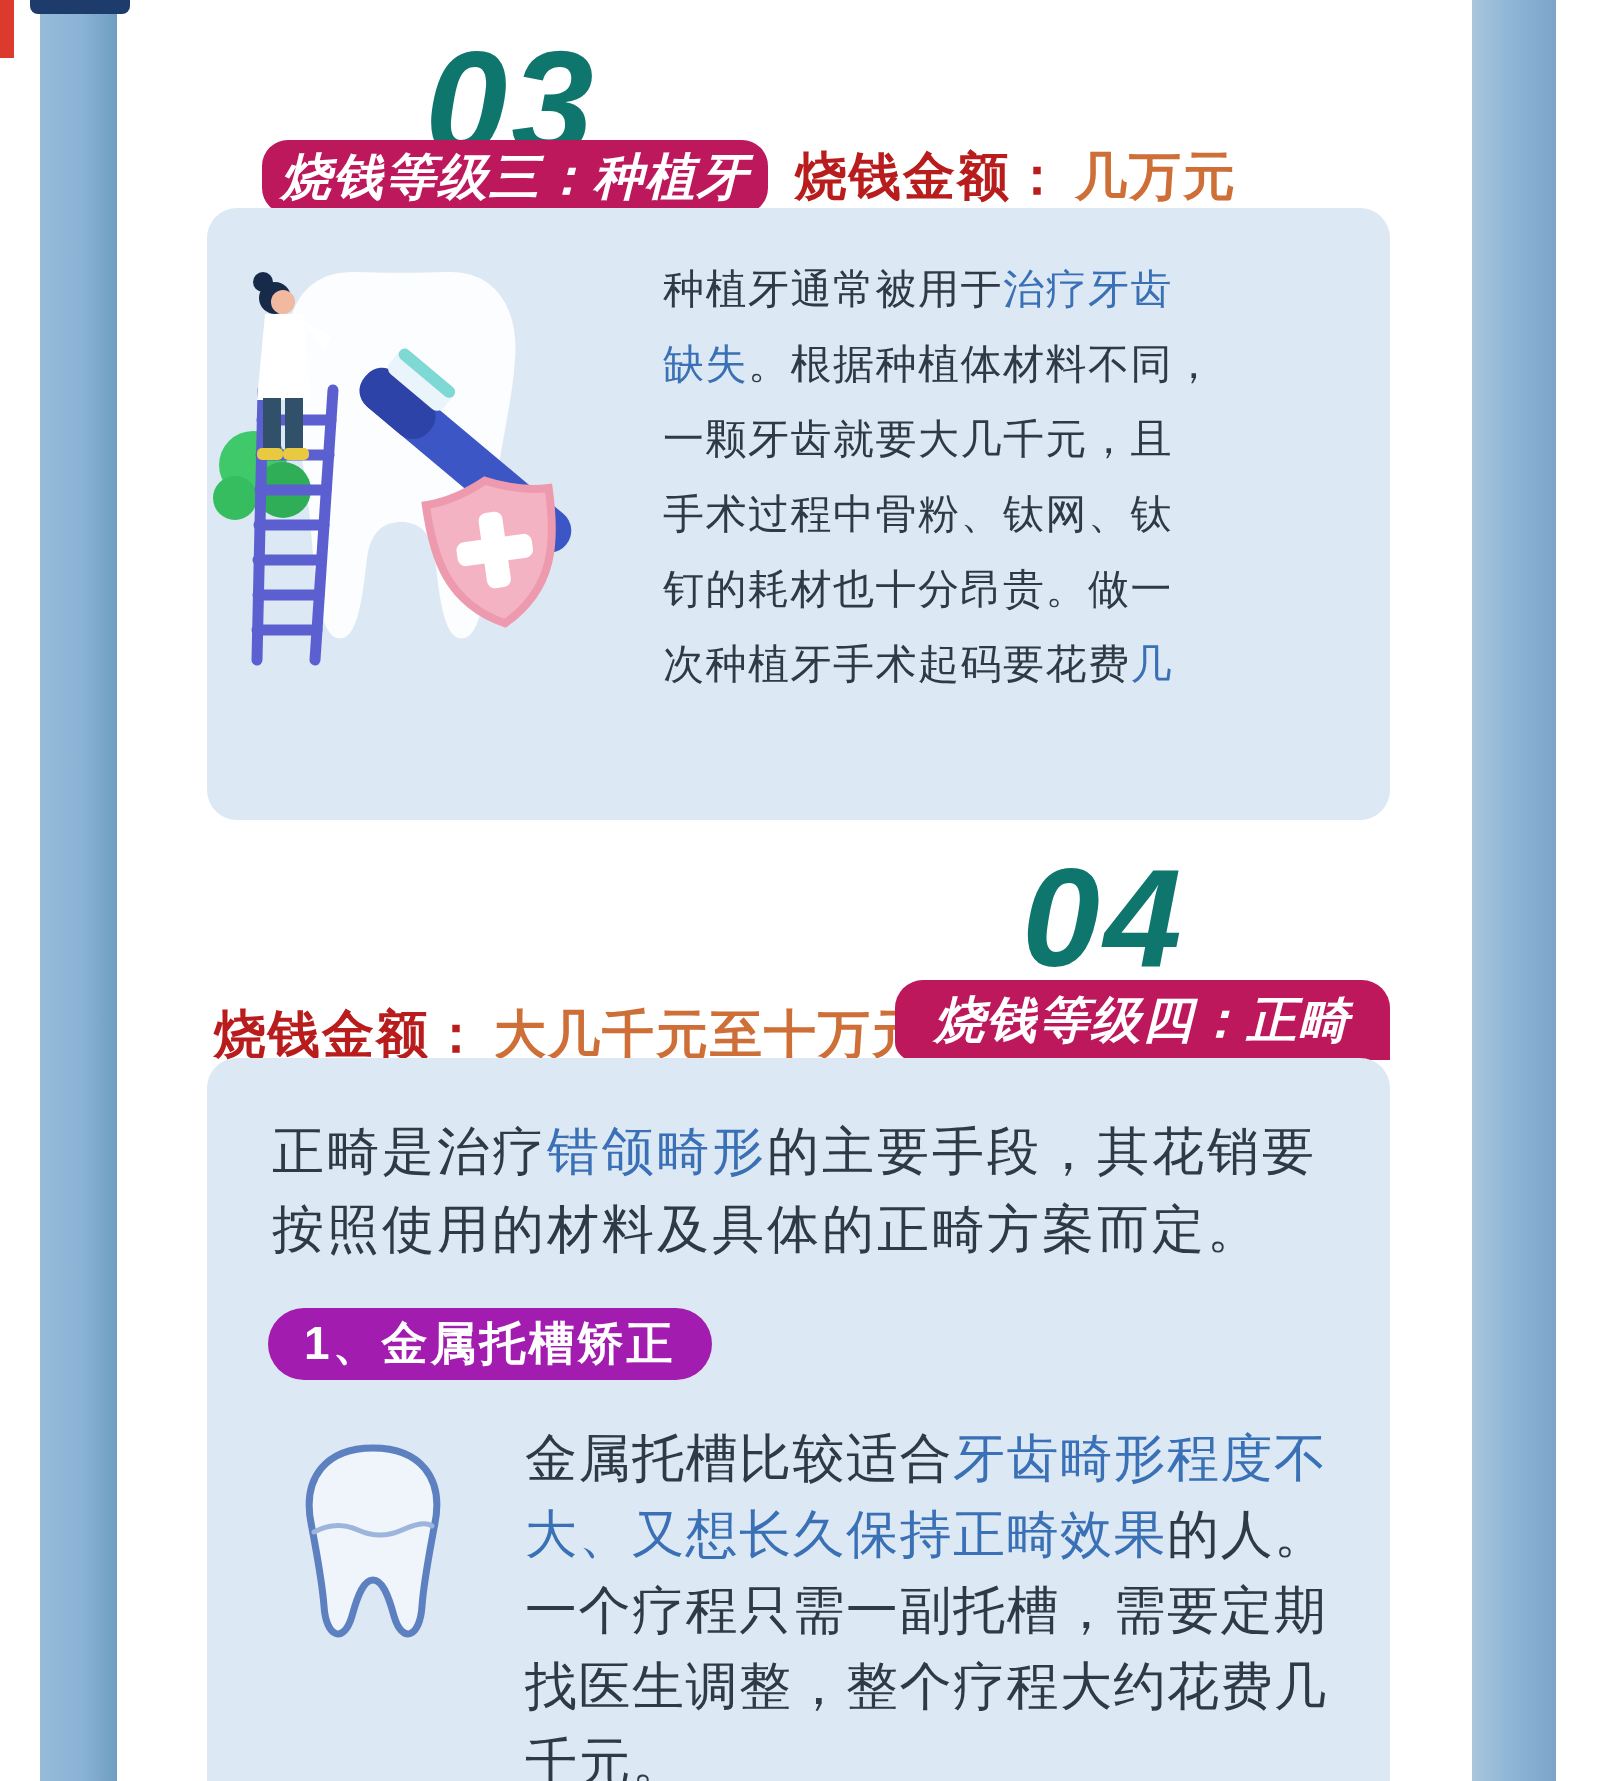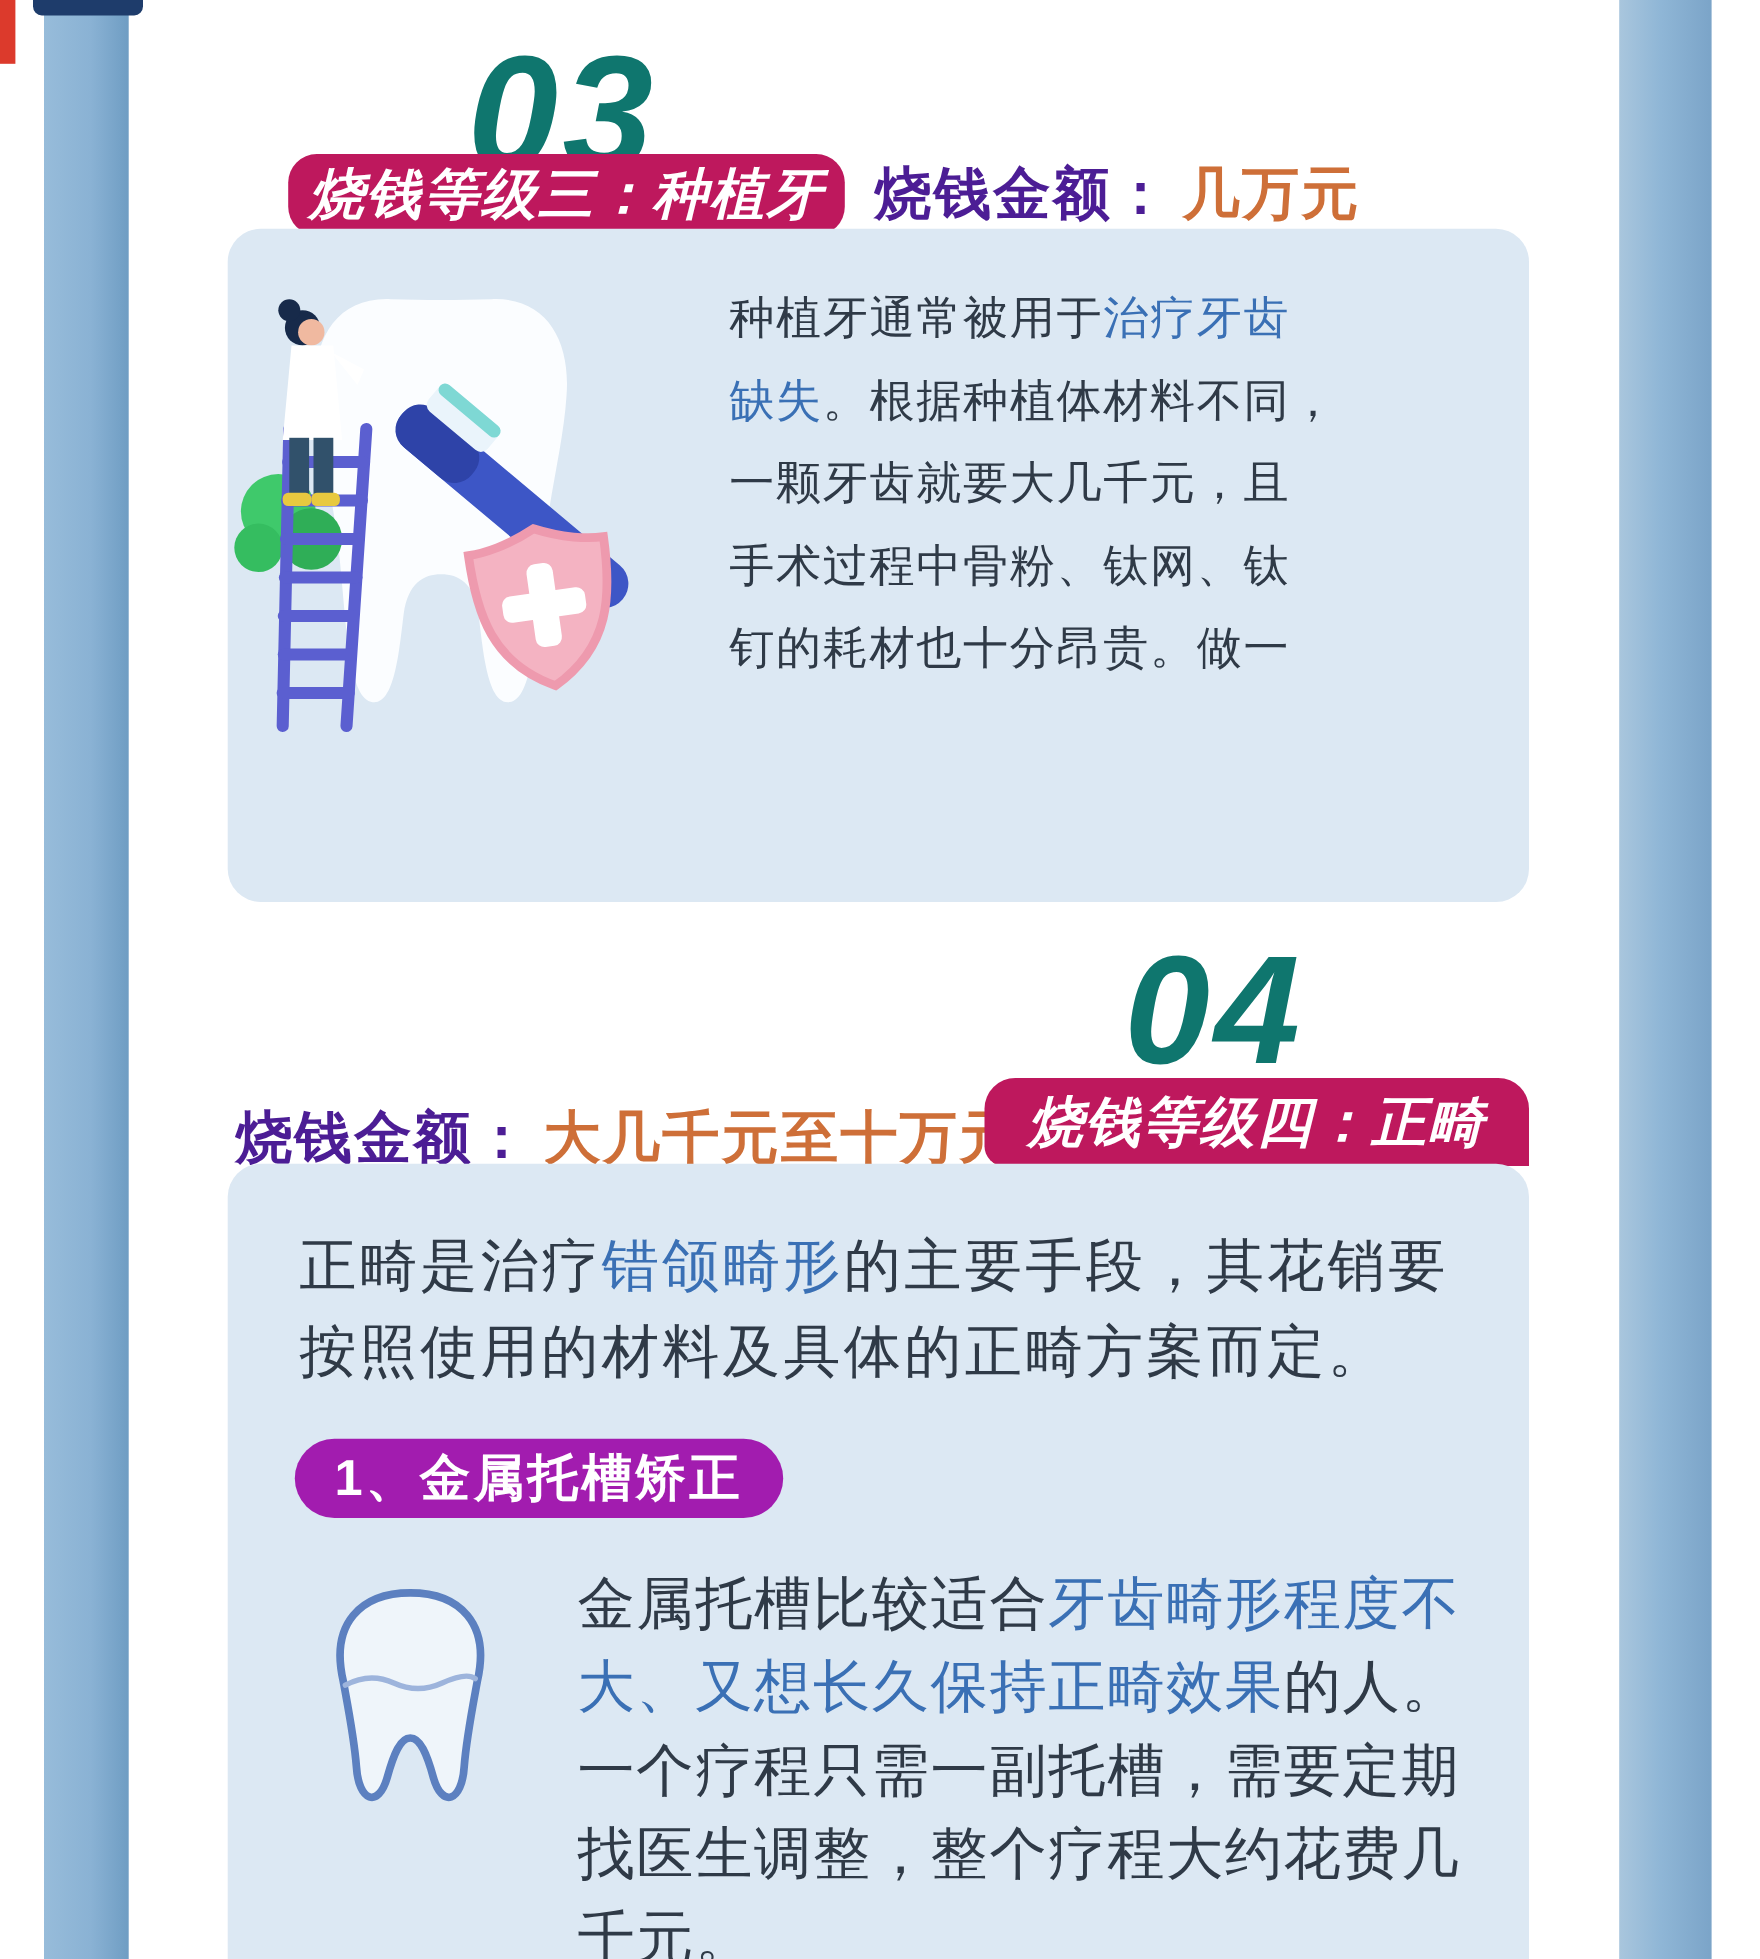--- a/index.html
+++ b/index.html
@@ -21,21 +21,21 @@
     color:#0f766e;letter-spacing:4px;line-height:1;
   }
   
   .level-pill{
     position:absolute;height:74px;background:#be185d;border-radius:26px;
     display:flex;align-items:center;justify-content:center;
     color:#ffffff;font-size:50px;font-weight:bold;font-style:italic;letter-spacing:2px;
   }
   
   .amount-row{position:absolute;height:74px;display:flex;align-items:center;font-weight:bold;font-size:52px;letter-spacing:2px;}
-  .amount-prefix{color:#4c1d95;}
+  .amount-prefix{color:#b91c1c;}
   .amount-value{color:#CE6F38;margin-left:10px;}
 
   
   .card{position:absolute;background:#DCE8F3;}
   .card.one{left:207px;top:208px;width:1183px;height:612px;border-radius:30px;}
   .card.two{left:207px;top:1058px;width:1183px;height:723px;border-radius:30px 30px 0 0;}
 
   
   .text-block{position:absolute;color:#2F3A47;}
   .text-line{white-space:nowrap;}
@@ -123,20 +123,21 @@
   </g>
 </svg>
 </div>
 
 <div class="text-block tb-col1">
     <div class="text-line"><span>种植牙通常被用于</span><span class="hl">治疗牙齿</span></div>
     <div class="text-line"><span class="hl">缺失</span><span>。根据种植体材料不同，</span></div>
     <div class="text-line"><span>一颗牙齿就要大几千元，且</span></div>
     <div class="text-line"><span>手术过程中骨粉、钛网、钛</span></div>
     <div class="text-line"><span>钉的耗材也十分昂贵。做一</span></div>
+    <div class="text-line"><span>次种植牙手术起码要花费</span><span class="hl">几</span></div>
   </div>
 
 <div class="big-num" style="left:1022px;top:848px;font-size:140px;">04</div>
 
 <div class="amount-row" style="left:214px;top:998px;">
   <span class="amount-prefix">烧钱金额：</span>
   <span class="amount-value">大几千元至十万元</span>
 </div>
 
 <div class="level-pill" style="left:895px;top:980px;width:495px;height:80px;border-radius:28px 28px 0 18px;">

